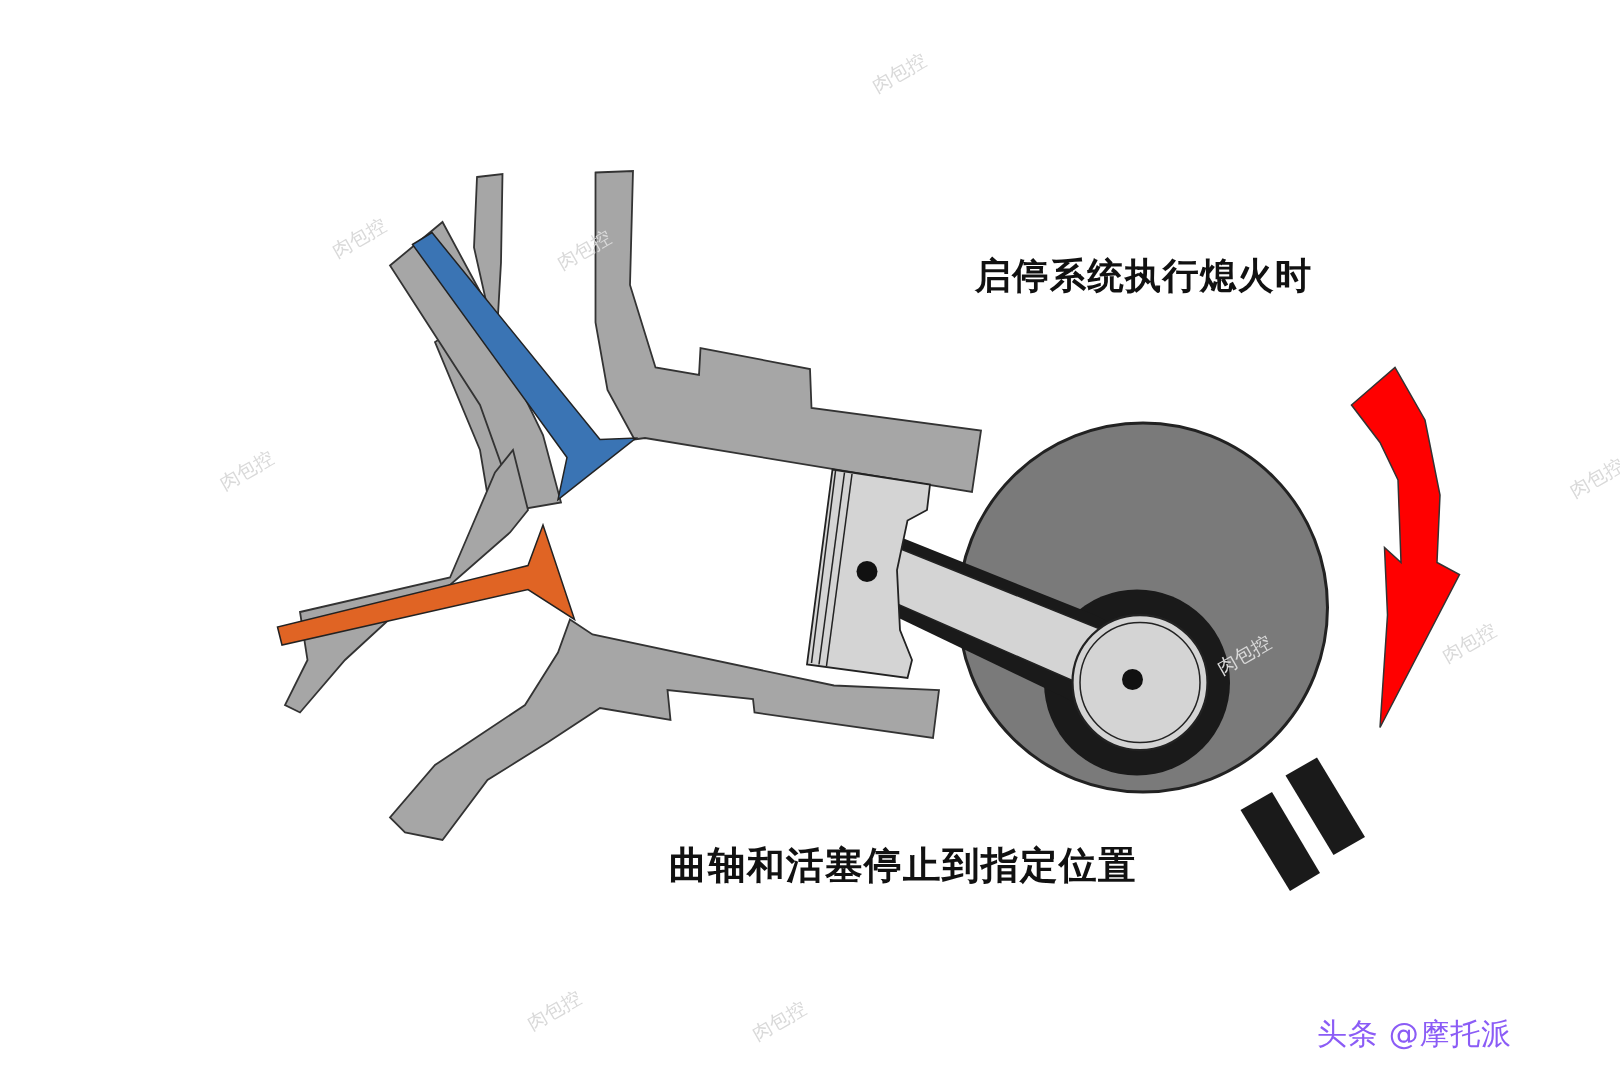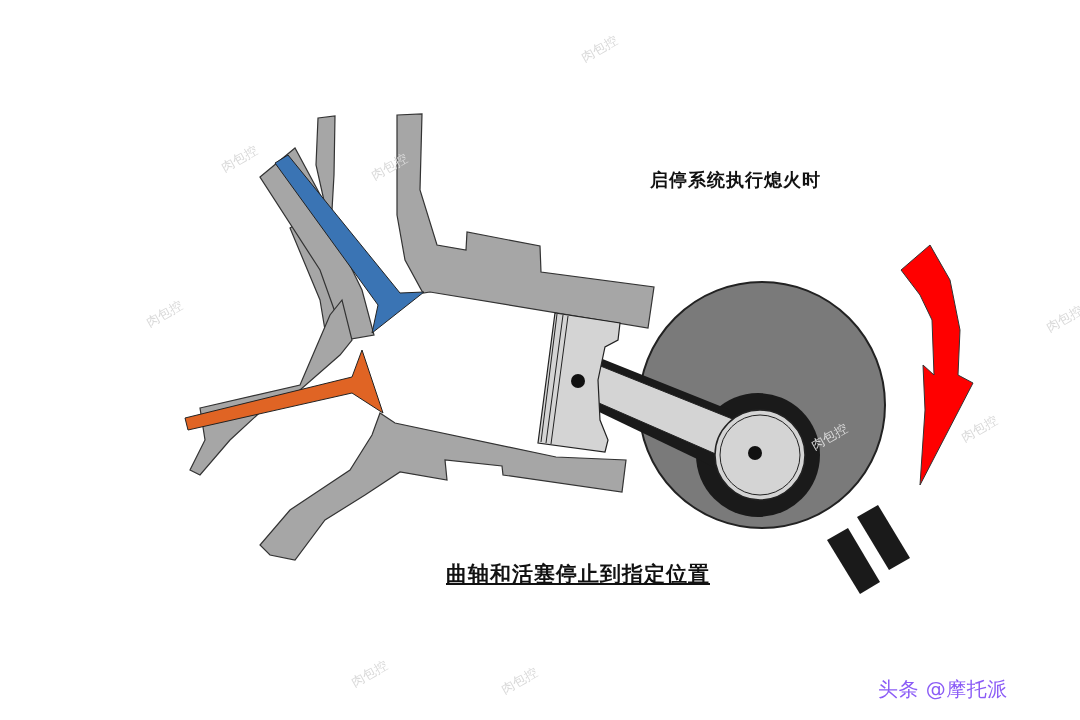--- a/index.html
+++ b/index.html
@@ -1,20 +1,20 @@
 <!DOCTYPE html>
 <html><head>
 <meta charset="utf-8">
 <style>
   html, body { margin:0; padding:0; background:#ffffff; }
   body { width:1080px; height:720px; position:relative; overflow:hidden; font-family:"DejaVu Sans", sans-serif; }
   #diagram { position:absolute; left:0; top:0; width:1080px; height:720px; }
   .label { position:absolute; font-weight:bold; color:#111; white-space:nowrap; }
-  #caption-top { left:650px; top:168px; font-size:18px; letter-spacing:1px; }
-  #caption-bottom { left:446px; top:560px; font-size:21px; letter-spacing:1px;text-decoration:underline; }
+  #caption-top { left:650px; top:168px; font-size:24px; letter-spacing:1px; }
+  #caption-bottom { left:446px; top:560px; font-size:25px; letter-spacing:1px; }
   #credit { left:878px; top:676px; font-size:20px; color:#8b5cf6; font-weight:normal; letter-spacing:0.5px; }
   .wm { position:absolute; color:#d9d9d9; font-size:13px; transform:rotate(-30deg); white-space:nowrap; }
 </style>
 </head>
 <body>
 
 <svg id="diagram" viewBox="0 0 1080 720" xmlns="http://www.w3.org/2000/svg">
 
   <g stroke="#333" stroke-width="1.2" fill="#a6a6a6">
     <path d="M397,115 L422,114 L420,190 L437,245 L466,250 L467,232 L540,246 L541,272 L654,287 L648,328 L430,292 L423,293 L405,260 L397,215 Z"></path>

